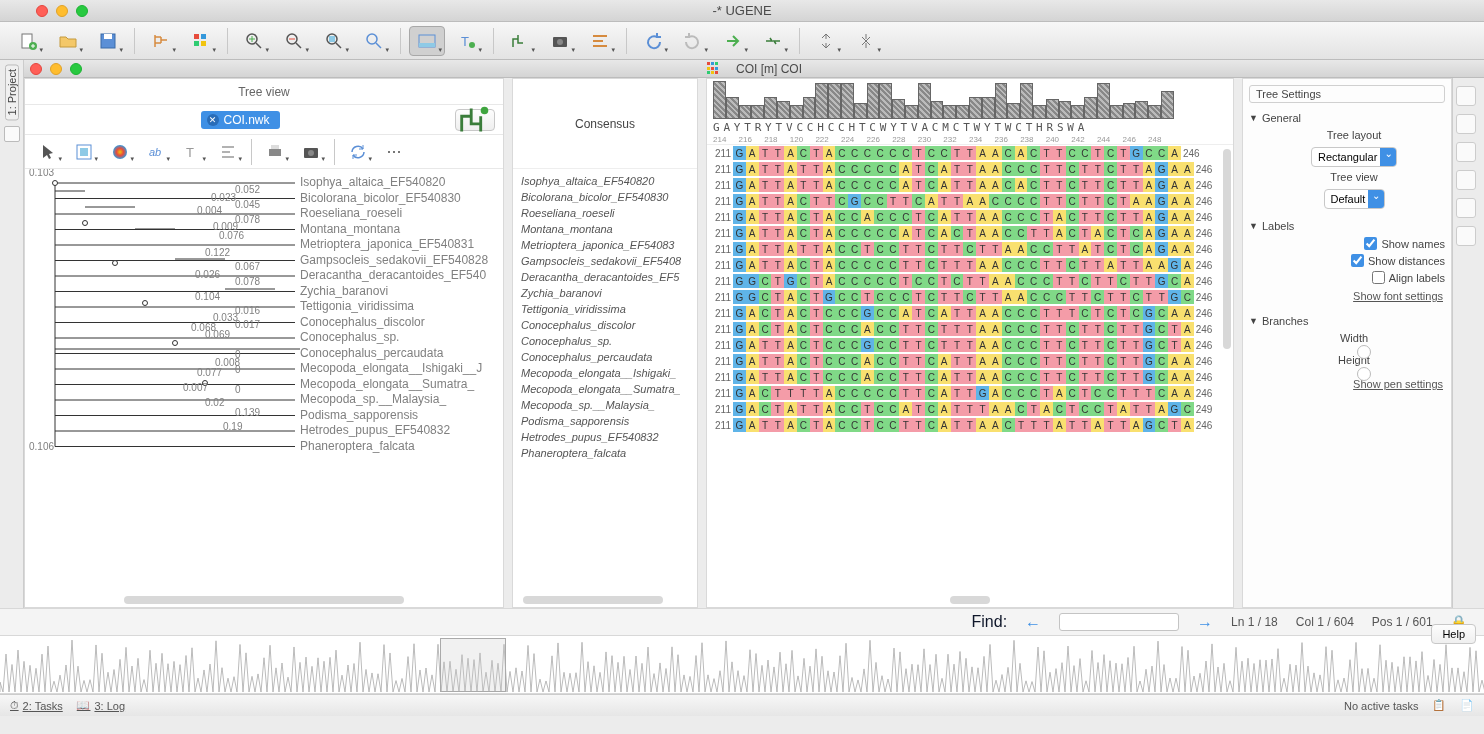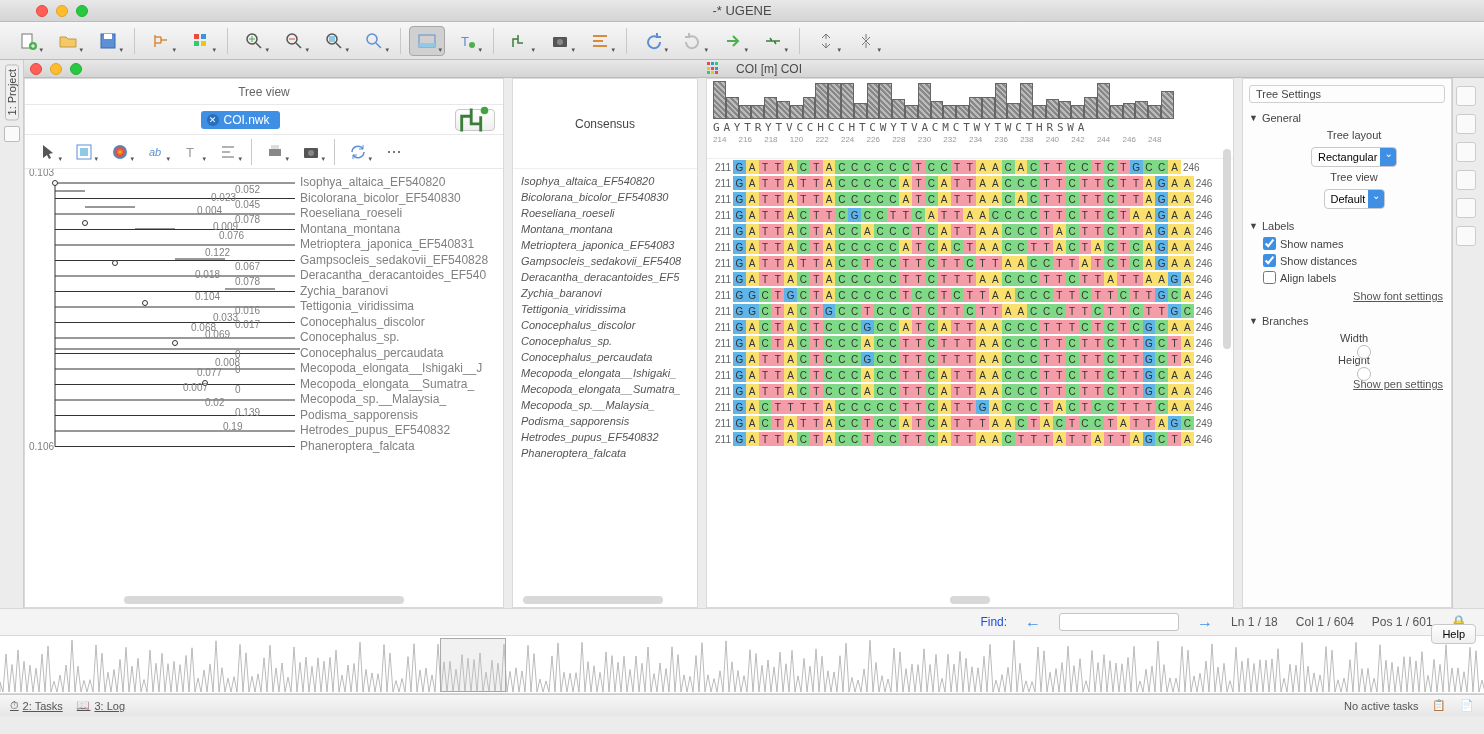--- a/index.html
+++ b/index.html
@@ -55,21 +55,21 @@
 
 .cons-panel { width:186px; }
 .cons-head { height:90px; display:flex; align-items:center; justify-content:center; border-bottom:1px solid #eee; font-size:12px; color:#444;}
 .cons-list { flex:1; padding:4px 8px; font-size:11px; font-style:italic; color:#555; line-height:16px; white-space:nowrap; overflow:hidden;}
 .cons-list div { height:16px;}
 .cons-scroll { height:14px; display:flex; align-items:center; padding-left:10px;}
 .cons-scroll .hscroll{ width:140px;}
 
 
 .align-panel { width:528px; }
-.align-head { height:80px; position:relative; border-bottom:1px solid #eee;padding-left:24px;}
+.align-head { height:66px; position:relative; border-bottom:1px solid #eee;padding-left:24px;}
 .align-head .bars { position:absolute; left:6px; top:2px; display:flex; gap:0; height:38px; align-items:flex-end;}
 .align-head .bars span { width:12.8px; background: repeating-linear-gradient(45deg,#888,#888 2px,#bbb 2px,#bbb 4px); border:0.5px solid #666; box-sizing:border-box;}
 .consensus-row { position:absolute; left:6px; top:42px; font-family: monospace; font-size:11px; letter-spacing:3.8px; color:#555;}
 .ruler { position:absolute; left:6px; top:56px; font-size:8px; color:#999; display:flex; }
 .ruler span { width:25.6px; text-align:left;}
 .align-body { flex:1; position:relative; overflow:hidden; font-family: monospace; font-size:11px;}
 .seqrow { height:16px; display:flex; align-items:center;}
 .pos-l { width:26px; text-align:right; color:#666; font-size:10px; padding-right:2px;}
 .pos-r { width:26px; text-align:left; color:#666; font-size:10px; padding-left:2px;}
 .cells { display:flex; }
@@ -86,32 +86,32 @@
 .settings-title { border:1px solid #d0d0d0; border-radius:3px; padding:2px 6px; font-size:11px; color:#444;}
 .sect { font-size:11px; color:#444;}
 .sect-head { display:flex; align-items:center; gap:4px; padding:3px 0; font-weight:500; cursor:pointer;}
 .sect-head .tri{ font-size:9px;}
 .row { display:flex; align-items:center; gap:6px; padding:2px 0 2px 14px;flex-direction:column;}
 .row label { font-size:11px; color:#444;}
 select.osx { -webkit-appearance:none; appearance:none; background:#fff; border:1px solid #c8c8c8; border-radius:4px; padding:1px 18px 1px 6px; font-size:11px; height:20px; position:relative;}
 .sel-wrap{ position:relative; display:inline-block;}
 .sel-wrap::after{ content:""; position:absolute; right:1px; top:1px; bottom:1px; width:16px; background:#3f90e5; border-radius:0 3px 3px 0; pointer-events:none;}
 .sel-wrap::before{ content:"⌄"; position:absolute; right:4px; top:1px; color:#fff; font-size:10px; z-index:2; pointer-events:none;}
-.chk { display:flex; align-items:center; gap:4px; padding:2px 0 2px 14px; font-size:11px;}
+.chk { display:flex; align-items:center; gap:4px; padding:2px 0 2px 14px; font-size:11px;justify-content:flex-end;}
 .chk input{ accent-color:#3f90e5;}
 .linkish { color:#555; font-size:11px; text-decoration:underline; text-align:right; padding:4px 2px; cursor:pointer;}
 .slider { flex:1; height:4px; background:#ddd; border-radius:2px; position:relative; margin-left:6px;}
 .slider .knob{ position:absolute; left:0; top:-5px; width:14px; height:14px; background:#fff; border:1px solid #bbb; border-radius:50%;}
 
 .right-iconbar { width:26px; background:#ececec; border-left:1px solid #ccc; display:flex; flex-direction:column; align-items:center; padding-top:8px; gap:8px;}
 .right-iconbar .ib { width:20px; height:20px; border:1px solid #ccc; background:#fafafa; border-radius:3px; cursor:pointer;}
 
 
 .findbar { height:28px; background:#f4f4f4; border-top:1px solid #d8d8d8; border-bottom:1px solid #d8d8d8; display:flex; align-items:center; padding:0 16px; gap:18px; justify-content:flex-end;}
-.findbar .lab { font-size:12px; color:#1d4ed8;}
+.findbar .lab { font-size:16px; color:#0f172a;}
 .findbar input[type=text]{ width:120px; height:18px; border:1px solid #c4c4c4; border-radius:3px; padding:0 4px; font-size:11px;}
 .findbar .arrow{ font-size:16px; color:#3f90e5; cursor:pointer;}
 .stat { font-size:12px; color:#555;}
 .lock{ font-size:14px; color:#d4a640;}
 
 
 .overview { height:58px; background:#fff; border-bottom:1px solid #d8d8d8; position:relative;}
 .overview svg { width:100%; height:58px;}
 .ov-sel { position:absolute; left:440px; top:2px; width:66px; height:54px; border:1px solid #aaa; background:rgba(200,200,200,0.25);}
 
@@ -437,21 +437,21 @@
               <div class="dist" style="left: 210px; top: 15px;">0.052</div>
               <div class="dist" style="left: 210px; top: 30px;">0.045</div>
               <div class="dist" style="left: 186px; top: 23px;">0.023</div>
               <div class="dist" style="left: 172px; top: 36px;">0.004</div>
               <div class="dist" style="left: 210px; top: 45px;">0.078</div>
               <div class="dist" style="left: 158px; top: 52px; padding-left: 30px;">0.009</div>
               <div class="dist" style="left: 194px; top: 61px;">0.076</div>
               <div class="dist" style="left: 180px; top: 78px;">0.122</div>
               <div class="dist" style="left: 210px; top: 92px;">0.067</div>
               <div class="dist" style="left: 210px; top: 107px;">0.078</div>
-              <div class="dist" style="left: 170px; top: 100px;">0.018</div>
+              <div class="dist" style="left: 170px; top: 100px;">0.026</div>
               <div class="dist" style="left: 170px; top: 122px;">0.104</div>
               <div class="dist" style="left: 210px; top: 136px;">0.016</div>
               <div class="dist" style="left: 210px; top: 150px;">0.017</div>
               <div class="dist" style="left: 188px; top: 143px;">0.033</div>
               <div class="dist" style="left: 180px; top: 160px;">0.069</div>
               <div class="dist" style="left: 166px; top: 153px;">0.068</div>
               <div class="dist" style="left: 210px; top: 180px;">0</div>
               <div class="dist" style="left: 210px; top: 195px;">0</div>
               <div class="dist" style="left: 190px; top: 188px;">0.008</div>
               <div class="dist" style="left: 172px; top: 198px;">0.077</div>

